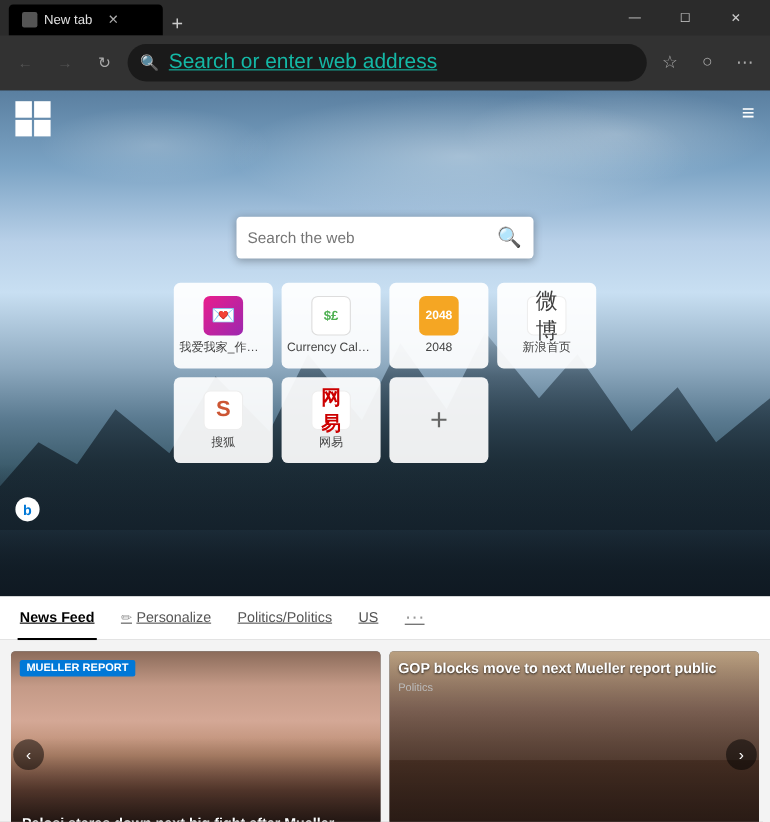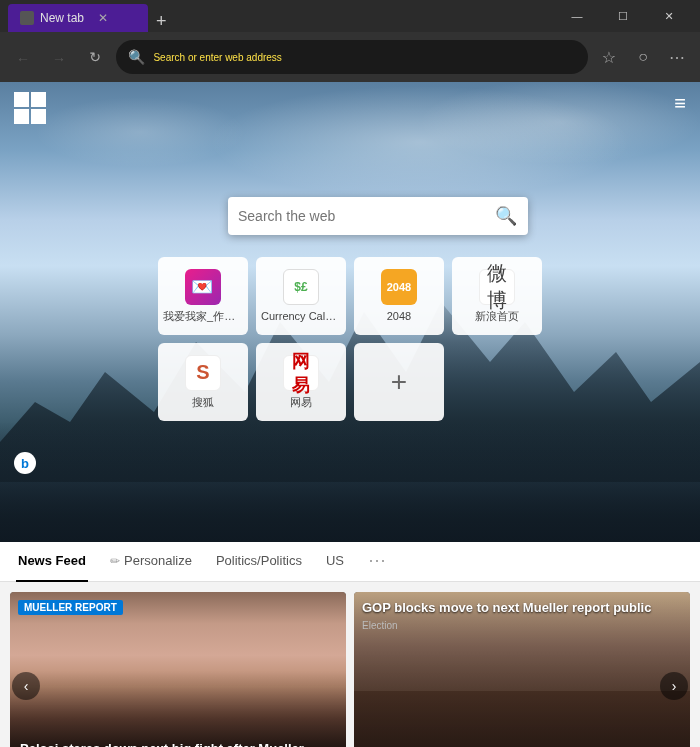--- a/index.html
+++ b/index.html
@@ -9,21 +9,21 @@
     .titlebar {
       background: #2b2b2b;
       height: 32px;
       display: flex;
       align-items: center;
       padding: 0 8px;
       gap: 8px;
     }
     .tab-area { display: flex; align-items: flex-end; flex: 1; height: 100%; }
     .tab {
-      background: #4c1d95;
+      background: #000000;
       height: 28px;
       border-radius: 4px 4px 0 0;
       display: flex;
       align-items: center;
       padding: 0 12px;
       gap: 6px;
       font-size: 12px;
       color: #e0e0e0;
       min-width: 140px;
     }
@@ -54,21 +54,21 @@
       border-radius: 20px;
       height: 34px;
       display: flex;
       align-items: center;
       padding: 0 12px;
       gap: 8px;
       color: #ccc;
       font-size: 13px;
     }
     .url-bar-icon { color: #888; font-size: 14px; }
-    .url-text { color: #fde047; font-size: 10px; }
+    .url-text { color: #14b8a6; font-size: 19px; text-decoration: underline; }
     .addressbar-actions { display: flex; align-items: center; gap: 4px; }
     .addr-btn { width: 30px; height: 30px; display: flex; align-items: center; justify-content: center; color: #aaa; font-size: 16px; cursor: pointer; border-radius: 3px; }
 
     
     .hero {
       position: relative;
       height: 460px;
       overflow: hidden;
     }
     .hero-bg {
@@ -144,22 +144,21 @@
       font-size: 20px;
       cursor: pointer;
     }
 
     
     .search-container {
       position: absolute;
       top: 115px;
       left: 50%;
       transform: translateX(-50%);
-      width: 300px;
-      margin-left: 28px;
+      width: 270px;
     }
     .search-box {
       background: white;
       border-radius: 4px;
       height: 38px;
       display: flex;
       align-items: center;
       padding: 0 10px;
       gap: 8px;
       box-shadow: 0 2px 8px rgba(0,0,0,0.3);
@@ -253,20 +252,21 @@
     .news-tab {
       font-size: 13px;
       color: #555;
       cursor: pointer;
       height: 40px;
       display: flex;
       align-items: center;
       padding: 0 2px;
       border-bottom: 2px solid transparent;
       gap: 4px;
+      text-decoration: underline;
     }
     .news-tab.active {
       color: #000;
       border-bottom: 2px solid #000;
       font-weight: 600;
     }
     .news-tab .pencil-icon { color: #999; font-size: 12px; }
     .news-more { color: #999; font-size: 18px; }
 
     
@@ -529,18 +529,18 @@
         <div class="news-card-title">Pelosi stares down next big fight after Mueller report</div>
       </div>
     </div>
 
     <div class="news-card card-right">
       <div class="card-right-top"></div>
       <div class="card-right-bottom"></div>
       <div class="card-right-overlay"></div>
       <div class="gop-top-content">
         <div class="gop-title">GOP blocks move to next Mueller report public</div>
-        <div class="gop-source">Election</div>
+        <div class="gop-source">Politics</div>
       </div>
     </div>
 
   </div>
 </div>
 
 </body></html>

